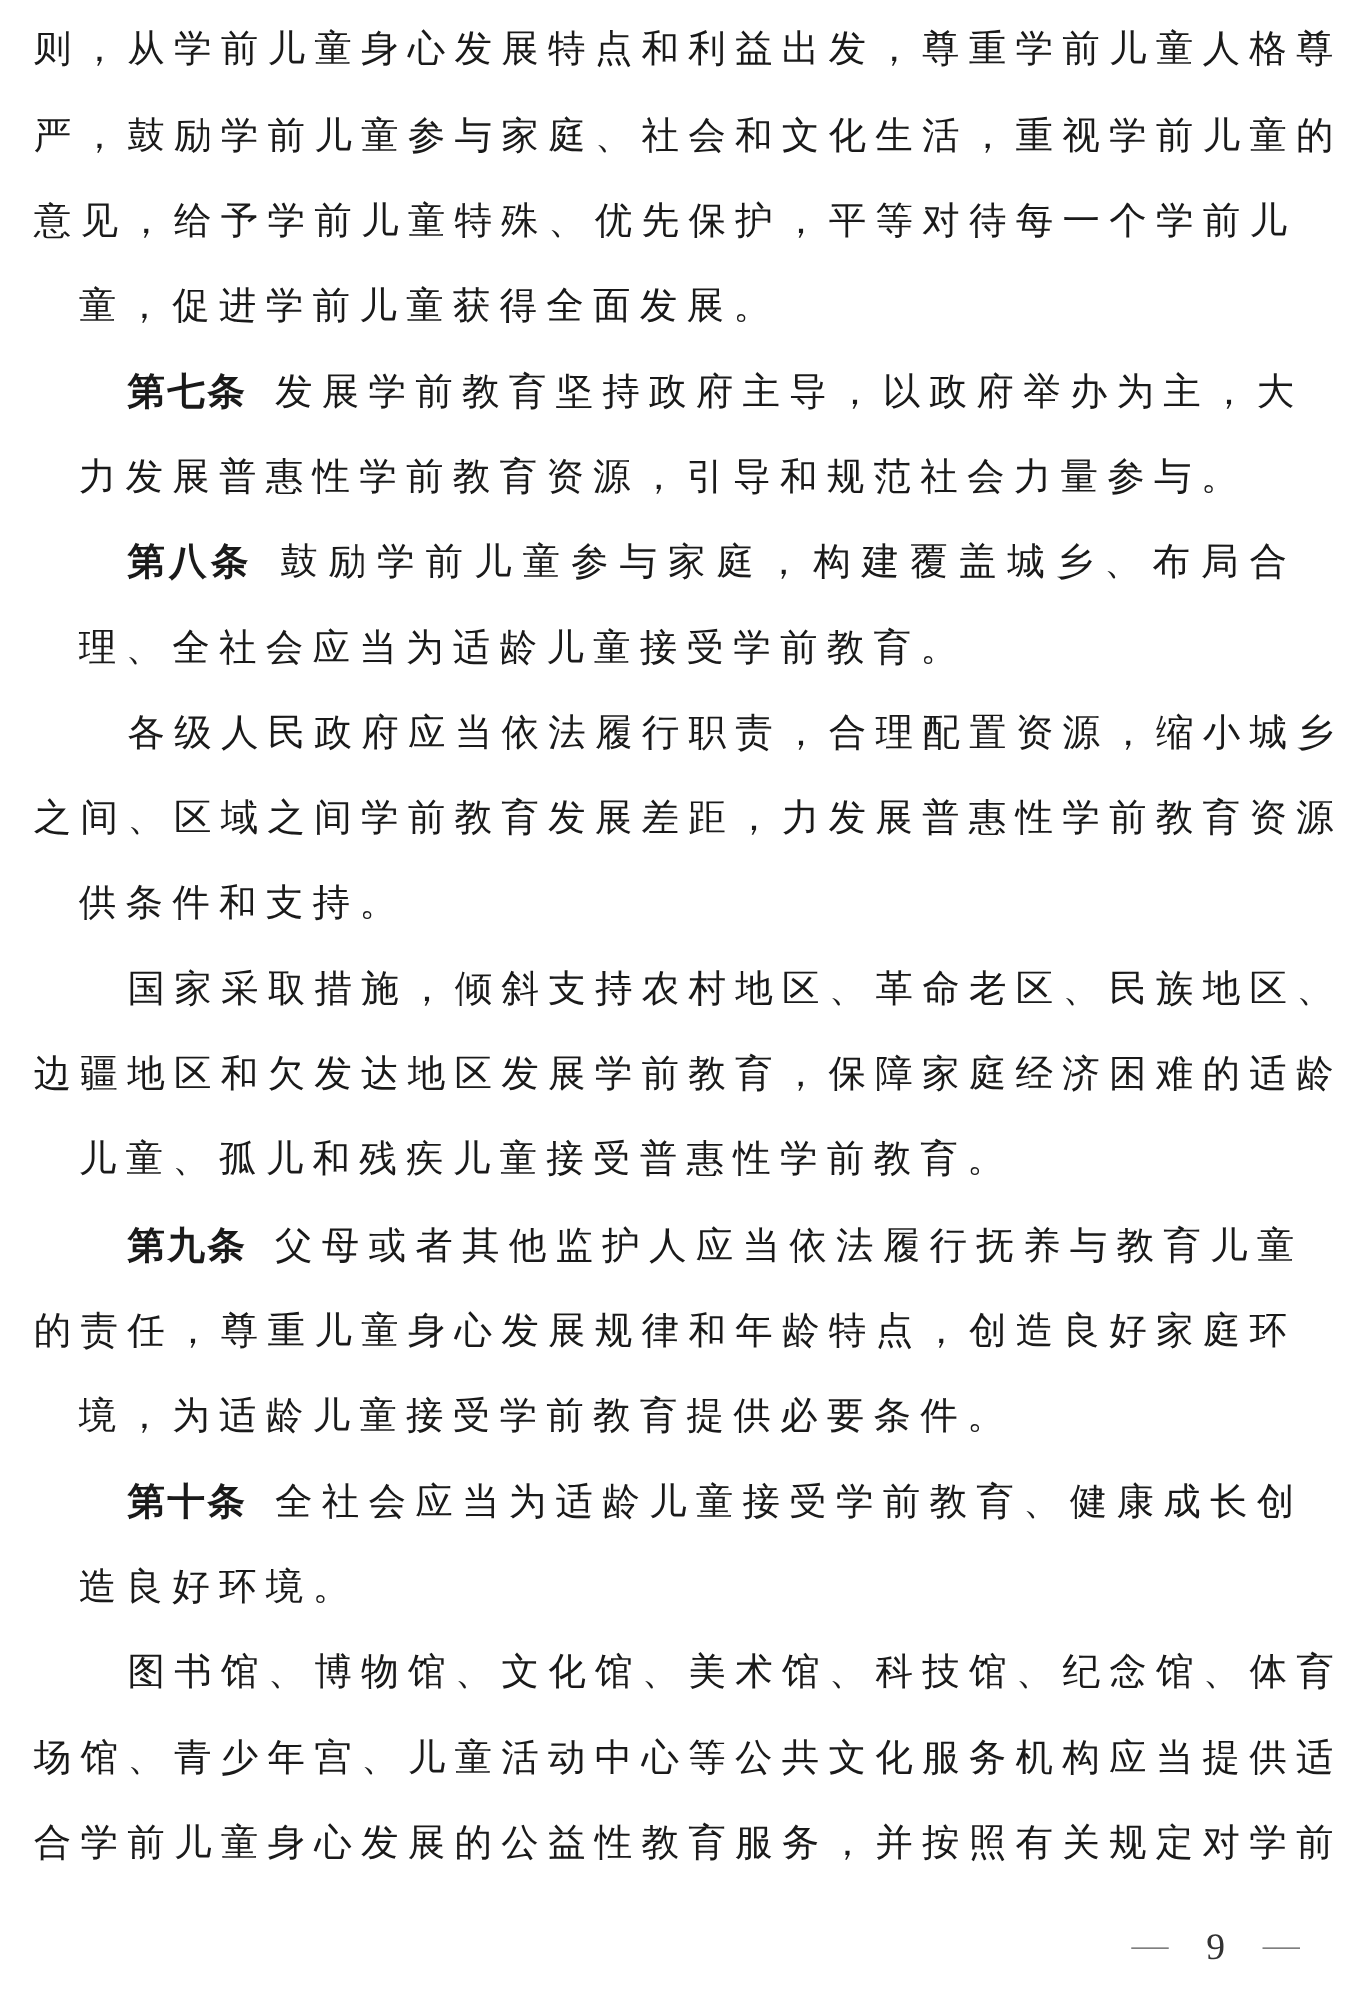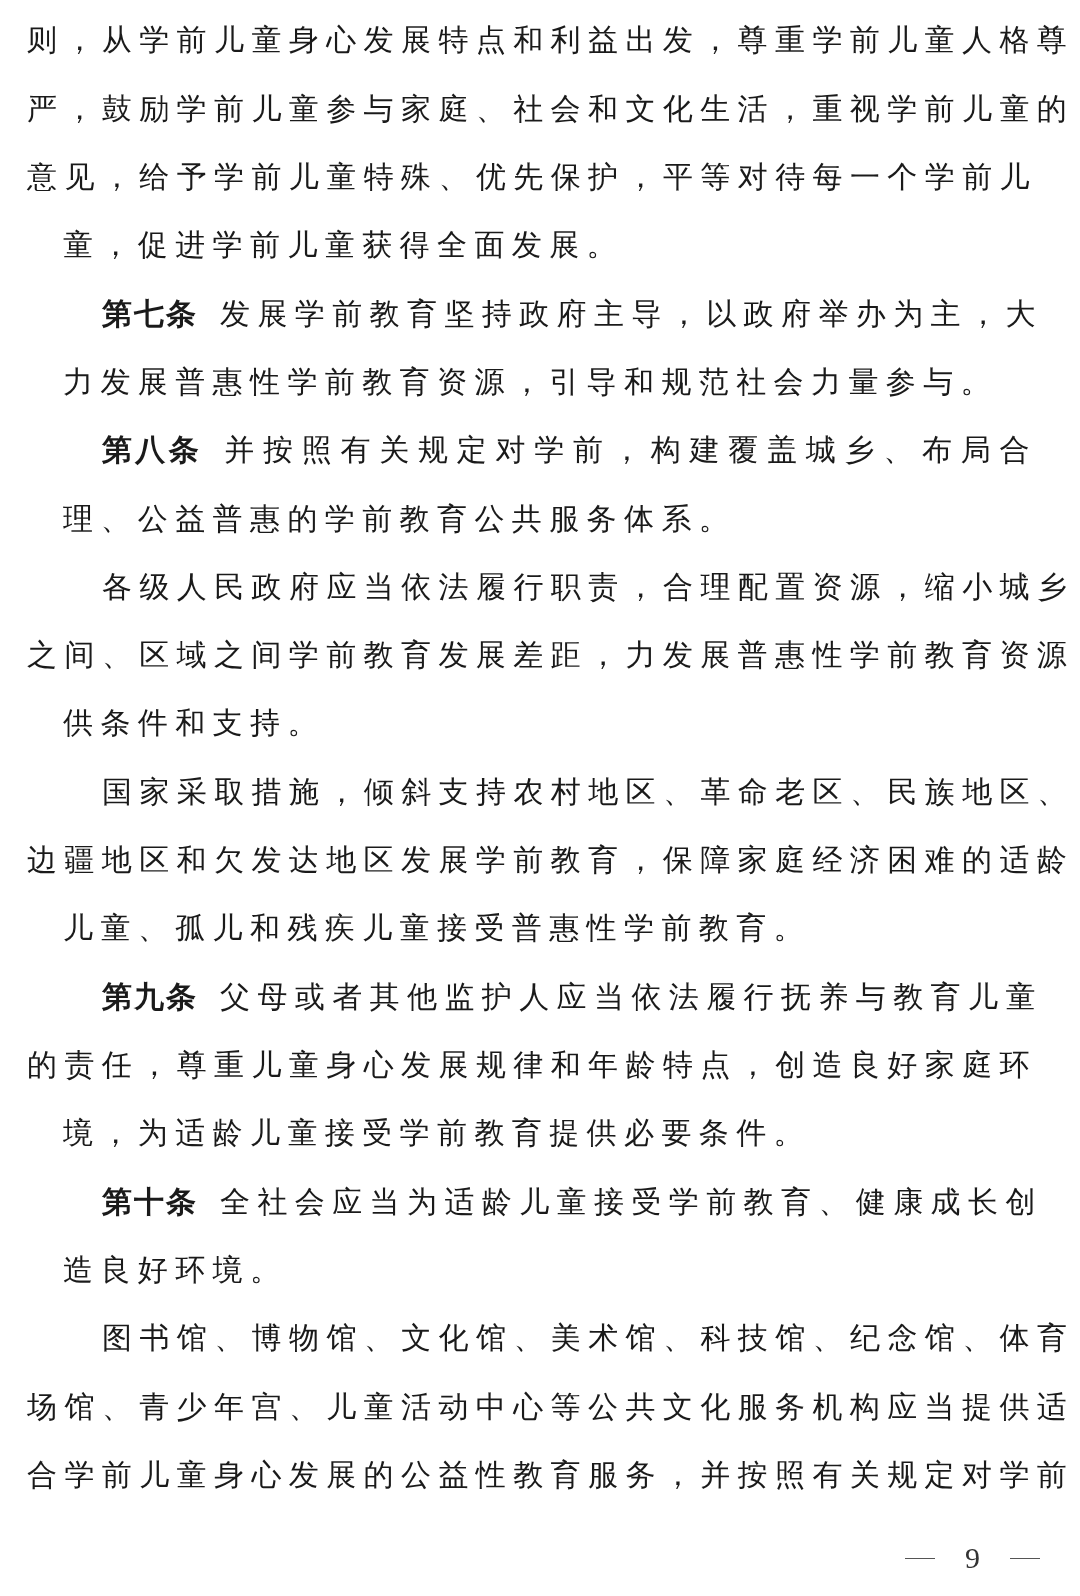--- a/index.html
+++ b/index.html
@@ -77,23 +77,23 @@
   <div class="line" style="top:87px">严，鼓励学前儿童参与家庭、社会和文化生活，重视学前儿童的</div>
   <div class="line" style="top:155px">意见，给予学前儿童特殊、优先保护，平等对待每一个学前儿</div>
   <div class="line last" style="top:223px">童，促进学前儿童获得全面发展。</div>
 
   <div class="line indent" style="top:292px">
     <span class="heading">第七条</span><span>发展学前教育坚持政府主导，以政府举办为主，大</span>
   </div>
   <div class="line last" style="top:360px">力发展普惠性学前教育资源，引导和规范社会力量参与。</div>
 
   <div class="line indent" style="top:428px">
-    <span class="heading">第八条</span><span>并按照有关规定对学前，构建覆盖城乡、布局合</span>
+    <span class="heading">第八条</span><span>鼓励学前儿童参与家庭，构建覆盖城乡、布局合</span>
   </div>
-  <div class="line last" style="top:497px">理、公益普惠的学前教育公共服务体系。</div>
+  <div class="line last" style="top:497px">理、全社会应当为适龄儿童接受学前教育。</div>
 
   <div class="line indent" style="top:565px">各级人民政府应当依法履行职责，合理配置资源，缩小城乡</div>
   <div class="line" style="top:633px">之间、区域之间学前教育发展差距，力发展普惠性学前教育资源</div>
   <div class="line last" style="top:701px">供条件和支持。</div>
 
   <div class="line indent" style="top:770px">国家采取措施，倾斜支持农村地区、革命老区、民族地区、</div>
   <div class="line" style="top:838px">边疆地区和欠发达地区发展学前教育，保障家庭经济困难的适龄</div>
   <div class="line last" style="top:906px">儿童、孤儿和残疾儿童接受普惠性学前教育。</div>
 
   <div class="line indent" style="top:975px">

